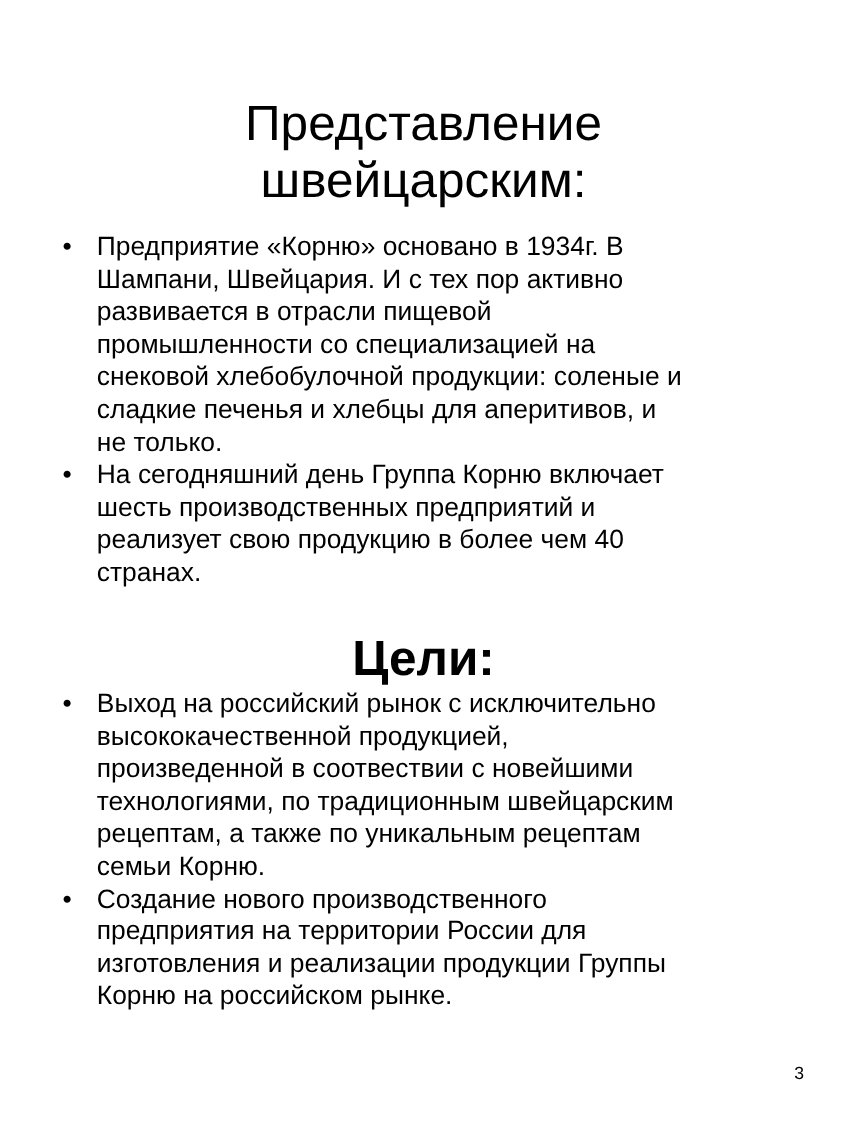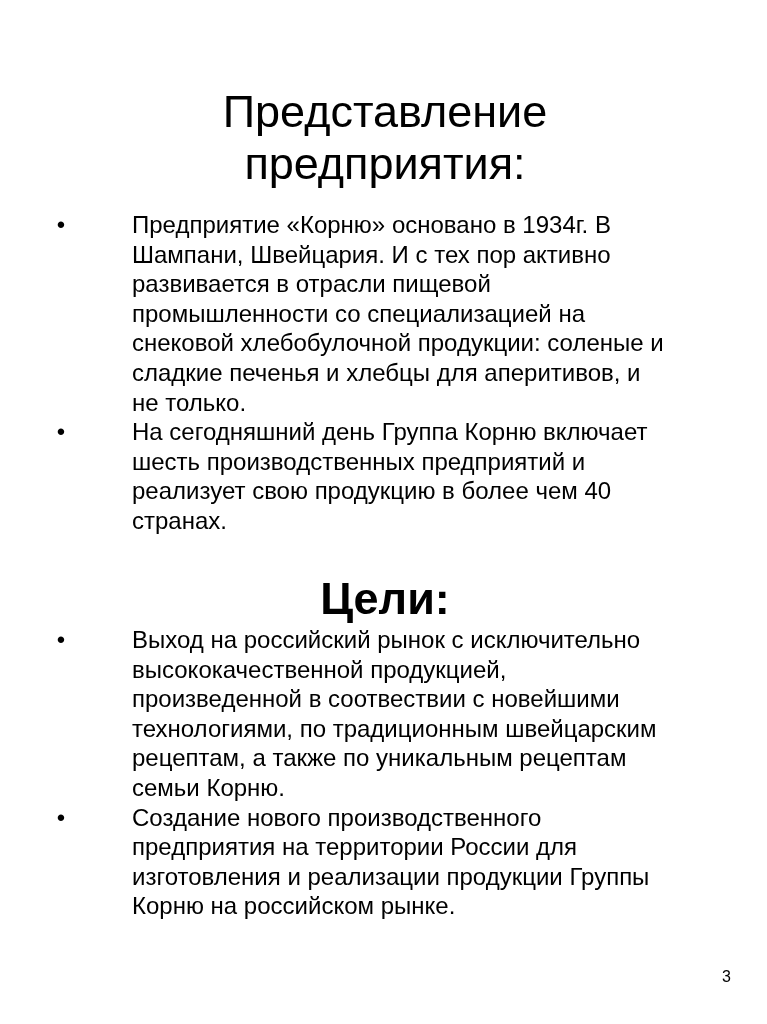--- a/index.html
+++ b/index.html
@@ -80,41 +80,40 @@
     top: 0;
     width: 16px;
     font-size: 24px;
     line-height: 29.6px;
     text-align: center;
   }
 
   .bullet-text {
     display: block;
     white-space: pre-line;
-    margin-left: 44px;
   }
 
   
   .page-number {
     position: absolute;
     right: 36px;
     bottom: 38px;
     font-size: 16px;
     line-height: 18px;
     font-weight: 400;
     text-align: right;
   }
 </style>
 </head>
 <body>
 
 <div class="slide">
 
   <h1 class="slide-title">Представление
-предприятия:</h1>
+швейцарским:</h1>
 
   <ul class="bullet-list intro">
     <li class="bullet-item">
       <span class="bullet-marker">•</span>
       <span class="bullet-text">Предприятие «Корню» основано в 1934г. В
 Шампани, Швейцария. И с тех пор активно
 развивается в отрасли пищевой
 промышленности со специализацией на
 снековой хлебобулочной продукции: соленые и
 сладкие печенья и хлебцы для аперитивов, и

